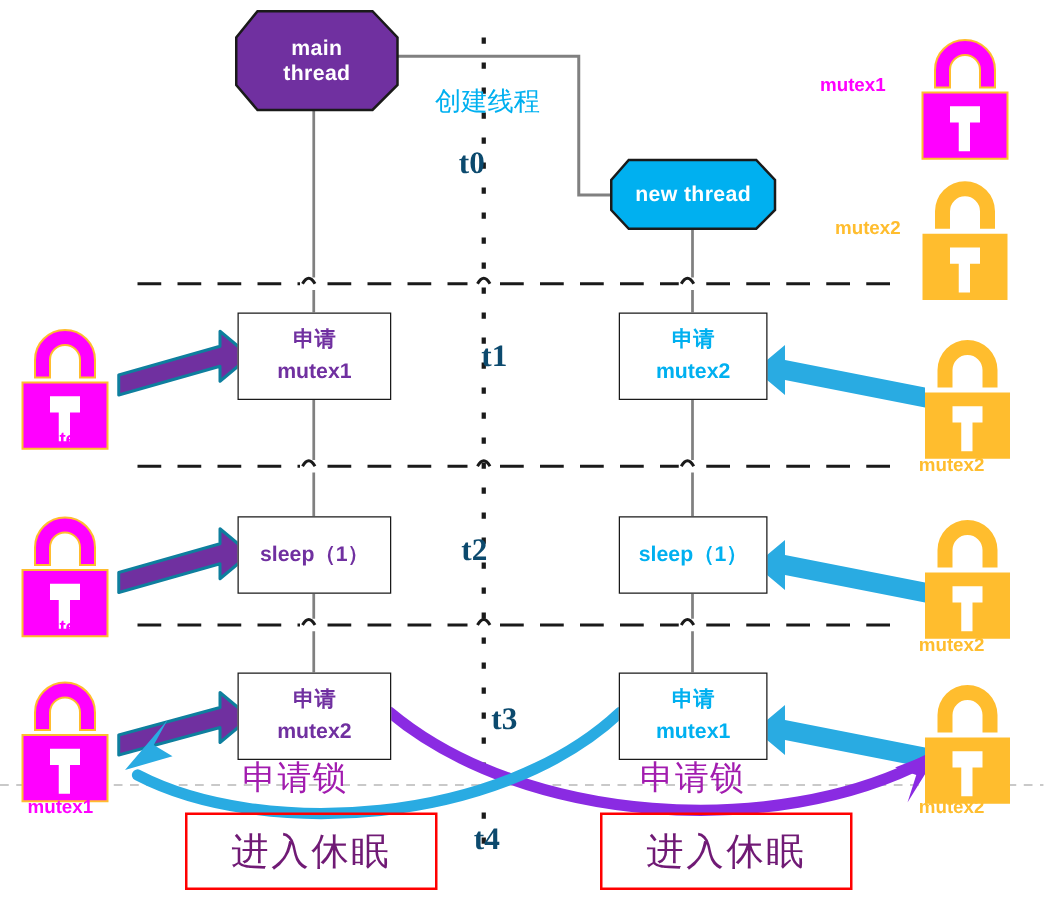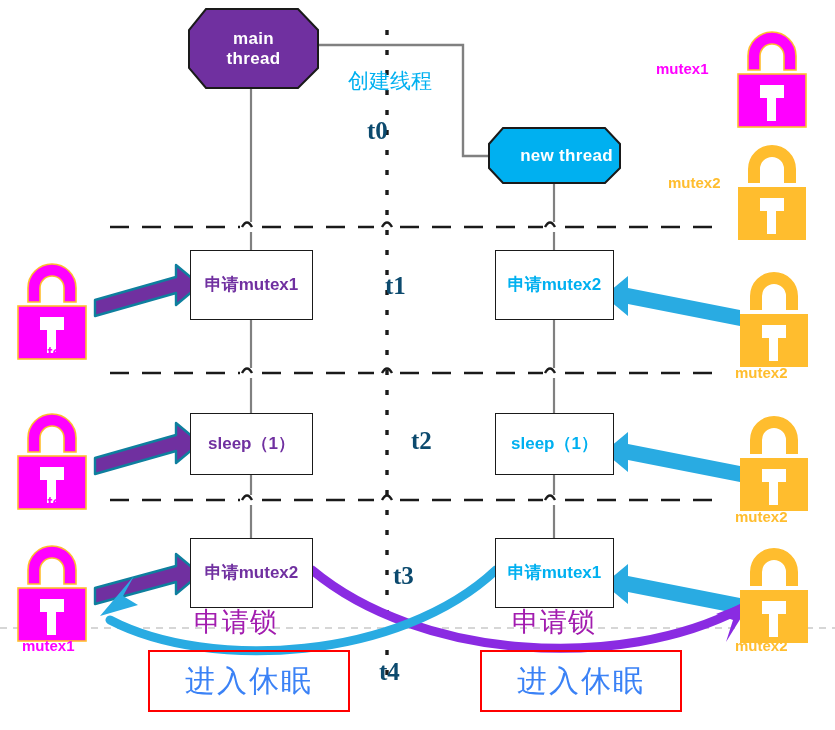--- a/index.html
+++ b/index.html
@@ -35,21 +35,21 @@
     font-size: 17px;
     letter-spacing: .3px;
   }
   
   .step-box {
     position: absolute;
     box-sizing: border-box;
     border: 1.5px solid #1a1a1a;
     background: #ffffff;
     display: flex;
-    flex-direction: row;
+    flex-direction: column;
     align-items: center;
     justify-content: center;
     font-weight: bold;
     font-size: 17px;
     line-height: 1.45;
   }
   .step-box .l1 { display:block; }
   .step-box .l2 { display:block; }
   .purple-txt { color: #7030a0; }
   .blue-txt   { color: #00b0f0; }
@@ -90,21 +90,21 @@
   .sleep-box {
     position: absolute;
     box-sizing: border-box;
     border: 2.5px solid #ff0000;
     background: transparent;
     display: flex;
     align-items: center;
     justify-content: center;
   }
   .sleep-box span {
-    color: #3b82f6;
+    color: #701a75;
     font-size: 30px;
     font-family: "DejaVu Serif", "Liberation Serif", serif;
     letter-spacing: 2px;
   }
 </style>
 </head>
 <body>
 
 <div id="canvas">
 
@@ -248,29 +248,29 @@
     <polygon points="503,128 605,128 620,144 620,168 605,183 503,183 489,168 489,144" fill="#00b0f0" stroke="#1a1a1a" stroke-width="2"></polygon>
   </svg>
 
   <div class="thread-node" style="left:189px; top:9px; width:129px; height:79px;">
     <div>
       <span>main</span><br>
       <span>thread</span>
     </div>
   </div>
 
-  <div class="thread-node" style="left:489px; top:128px; width:131px; height:55px;padding-left:12px;">
+  <div class="thread-node" style="left:489px; top:128px; width:131px; height:55px;">
     <span>new thread</span>
   </div>
 
   <div class="create-label" style="left:348px; top:31px;margin-top:36px;">创建线程</div>
 
   <div class="tmark" style="left:367px; top:117px;">t0</div>
   <div class="tmark" style="left:385px; top:272px;">t1</div>
-  <div class="tmark" style="left:369px; top:427px;margin-left:42px;">t2</div>
+  <div class="tmark" style="left:369px; top:427px;">t2</div>
   <div class="tmark" style="left:369px; top:562px;margin-left:24px;">t3</div>
   <div class="tmark" style="left:379px; top:658px;">t4</div>
 
   <div class="step-box" style="left:190px; top:250px; width:123px; height:70px;">
     <span class="l1 purple-txt">申请</span>
     <span class="l2 purple-txt">mutex1</span>
   </div>
 
   <div class="step-box" style="left:190px; top:413px; width:123px; height:62px;">
     <span class="l1 purple-txt">sleep（1）</span>

